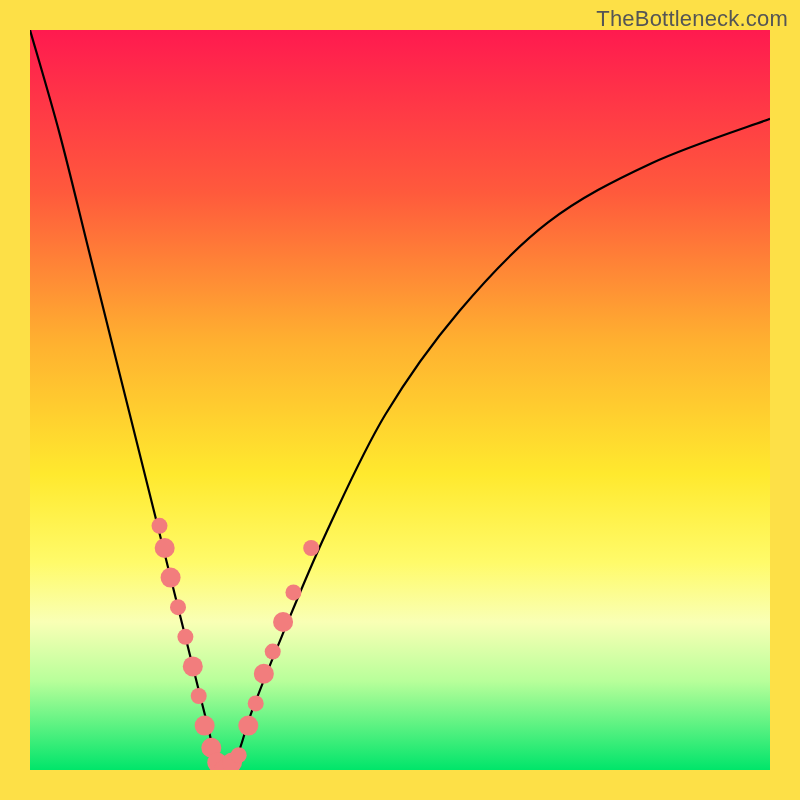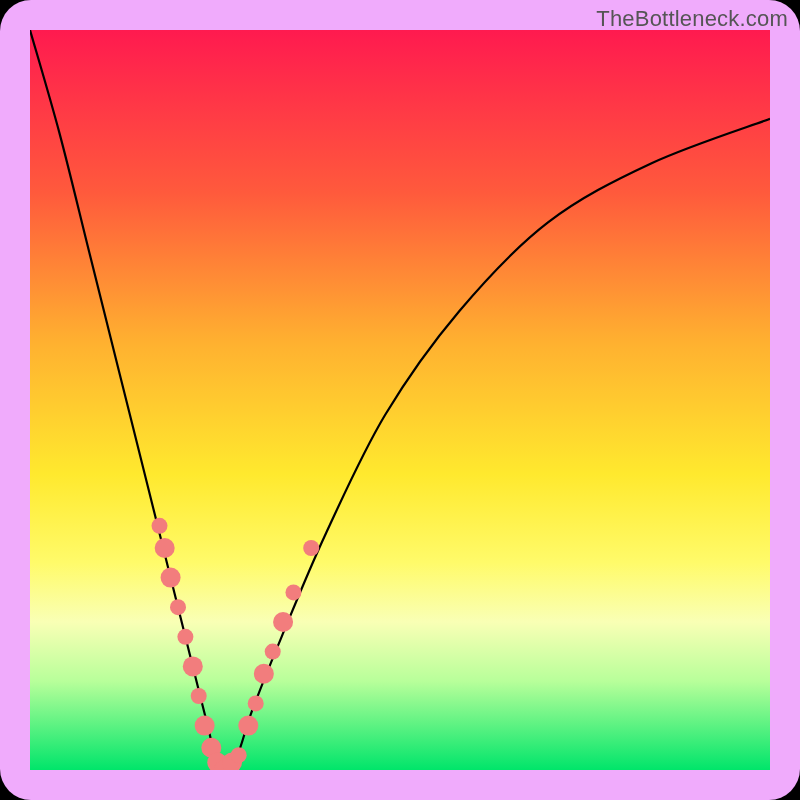--- a/index.html
+++ b/index.html
@@ -8,22 +8,21 @@
     width: 800px;
     height: 800px;
     background: #000;
     font-family: Arial, Helvetica, sans-serif;
     overflow: hidden;
   }
   .frame {
     position: relative;
     width: 800px;
     height: 800px;
-    background: #f0abfc;
-    border-radius: 31px;
+    background: #fde047;
   }
   .plot {
     position: absolute;
     left: 30px;
     top: 30px;
     width: 740px;
     height: 740px;
     background: linear-gradient(to bottom,
       #ff1a4f 0%,
       #ff5a3c 22%,

